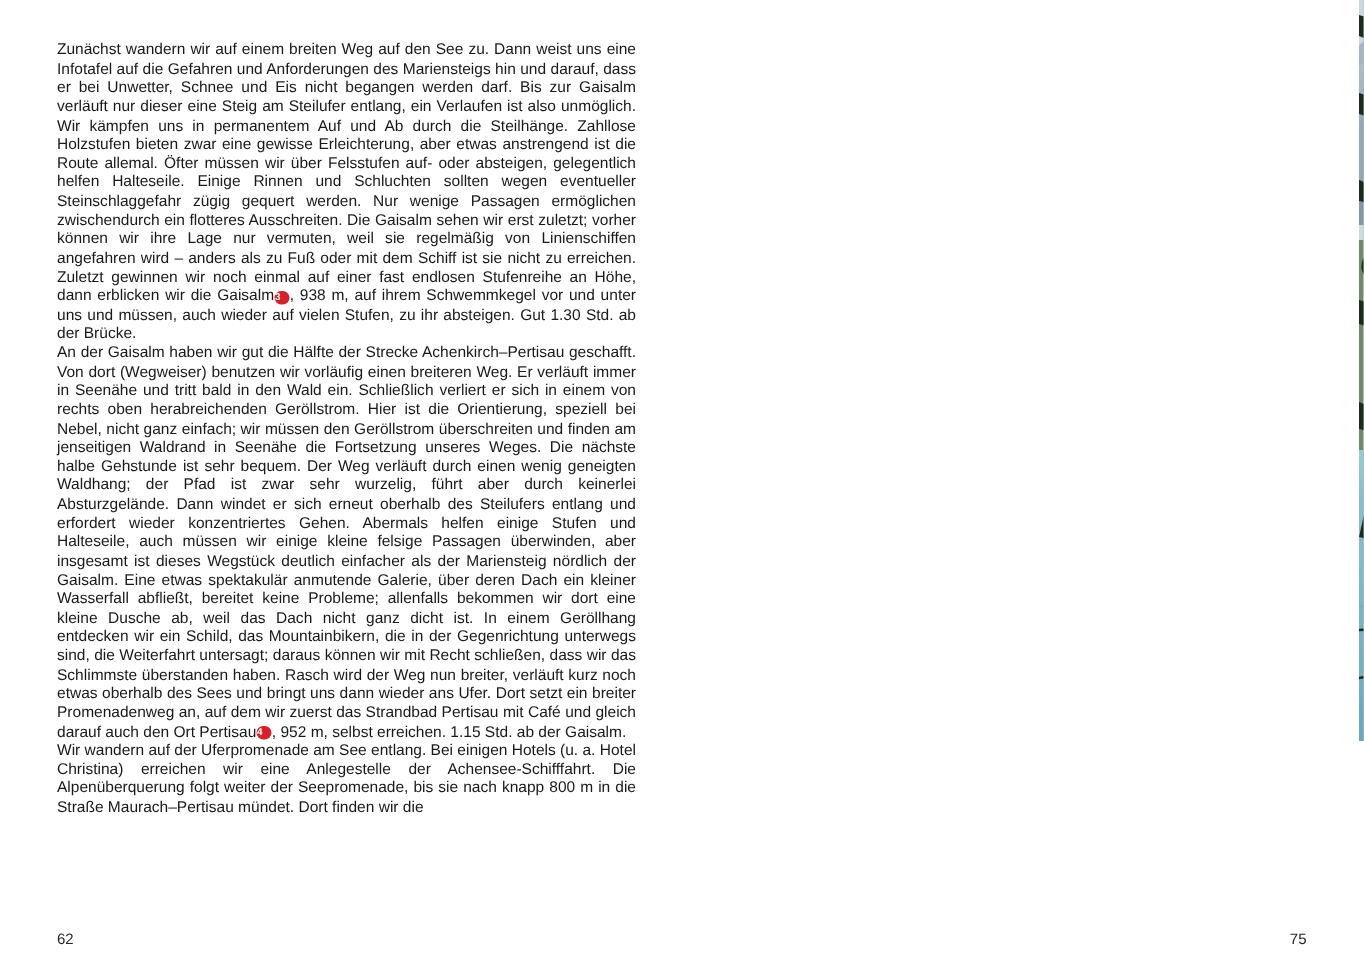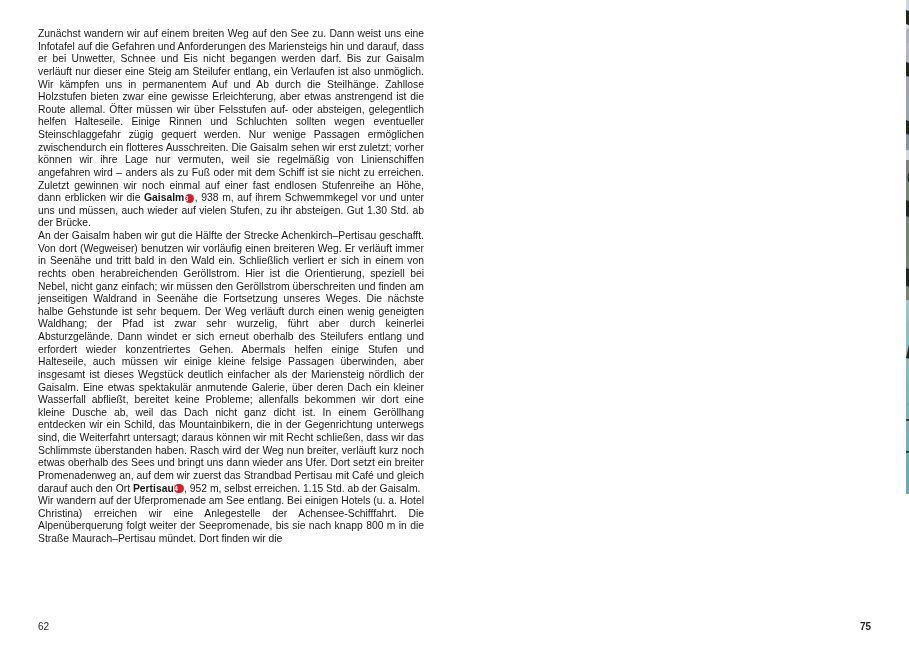--- a/index.html
+++ b/index.html
@@ -21,41 +21,41 @@
     position: absolute;
     inset: 0;
     display: flex;
   }
   .page {
     position: relative;
     height: 648px;
     background: #fff;
   }
   .page-left  { width: 454px; }
-  .page-right { width: 455px; font-weight: bold; }
+  .page-right { width: 455px; }
 
   
   .textblock {
     position: absolute;
     font-size: 10.35px;
     line-height: 12.62px;
     text-align: justify;
     text-justify: inter-word;
     color: #191919;
     hyphens: manual;
     -webkit-hyphens: manual;
   }
   .col-left {
     left: 38px;
     top: 28px;
     width: 386px;
   }
   .textblock p { margin: 0; }
   .textblock p + p { margin-top: 0px; }
-  .textblock b, .textblock strong { font-weight: bold; }
+  .textblock b, .textblock strong { font-weight: normal; }
 
   
   .textblock p { text-align-last: left; }
 
   
   .badge {
     display: inline-block;
     width: 9.4px;
     height: 9.4px;
     line-height: 9.4px;

